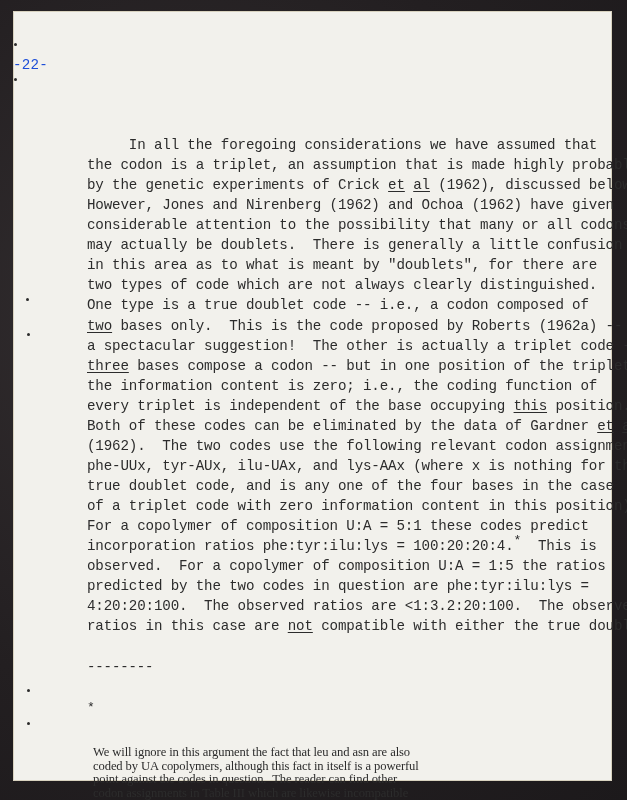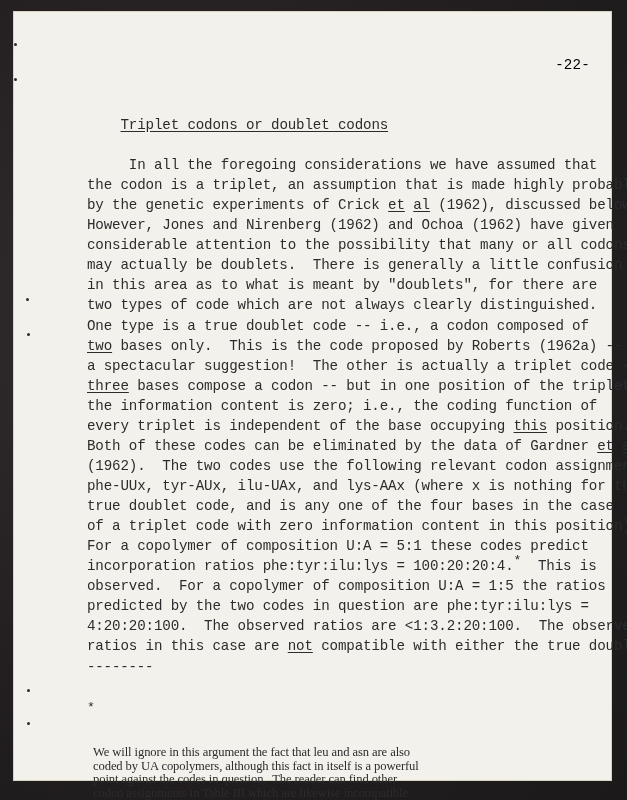--- a/index.html
+++ b/index.html
@@ -14,21 +14,21 @@
     position: absolute; left: 13px; top: 11px; width: 599px; height: 770px;
     background: #f2f1ec;
     box-shadow: 0 0 0 1px #d8d2bf inset;
   }
   .punch {
     position: absolute; width: 3px; height: 3px; border-radius: 50%;
     background: #2b2b2b;
   }
   .page-number {
     position: absolute; left: 0; width: 577px; top: 46px;
-    text-align: right; font-size: 14.2px; color: #000000; letter-spacing: 0.2px;
+    text-align: left; font-size: 14.2px; color: #1d4ed8; letter-spacing: 0.2px;
   }
   .body-text {
     position: absolute; left: 74px; top: 84px; width: 520px;
     font-size: 14.2px; line-height: 20.05px; color: #2c2c2c;
     white-space: pre; letter-spacing: -0.15px;
   }
   .line { display: block; height: 20.05px; }
   .u { text-decoration: underline; text-underline-offset: 2px; }
   .sup { position: relative; top: -6px; font-size: 13px; }
   .footnote {
@@ -48,21 +48,20 @@
   <span class="punch" style="left:1px; top:32px;"></span>
   <span class="punch" style="left:1px; top:67px;"></span>
   <span class="punch" style="left:13px; top:287px;"></span>
   <span class="punch" style="left:14px; top:322px;"></span>
   <span class="punch" style="left:14px; top:678px;"></span>
   <span class="punch" style="left:14px; top:711px;"></span>
 
   <div class="page-number">-22-</div>
 
   <div class="body-text">
-    <span class="line u" style="display:inline-block;">Triplet codons or doublet codons</span>
     <div id="body-lines"><span class="line"><span>     In all the foregoing considerations we have assumed that</span></span><span class="line"><span>the codon is a triplet, an assumption that is made highly probable</span></span><span class="line"><span>by the genetic experiments of Crick </span><span class="u">et</span><span> </span><span class="u">al</span><span> (1962), discussed below.</span></span><span class="line"><span>However, Jones and Nirenberg (1962) and Ochoa (1962) have given</span></span><span class="line"><span>considerable attention to the possibility that many or all codons</span></span><span class="line"><span>may actually be doublets.  There is generally a little confusion</span></span><span class="line"><span>in this area as to what is meant by "doublets", for there are</span></span><span class="line"><span>two types of code which are not always clearly distinguished.</span></span><span class="line"><span>One type is a true doublet code -- i.e., a codon composed of</span></span><span class="line"><span class="u">two</span><span> bases only.  This is the code proposed by Roberts (1962a) --</span></span><span class="line"><span>a spectacular suggestion!  The other is actually a triplet code --</span></span><span class="line"><span class="u">three</span><span> bases compose a codon -- but in one position of the triplet</span></span><span class="line"><span>the information content is zero; i.e., the coding function of</span></span><span class="line"><span>every triplet is independent of the base occupying </span><span class="u">this</span><span> position.</span></span><span class="line"><span>Both of these codes can be eliminated by the data of Gardner </span><span class="u">et</span><span> </span><span class="u">al</span></span><span class="line"><span>(1962).  The two codes use the following relevant codon assignments:</span></span><span class="line"><span>phe-UUx, tyr-AUx, ilu-UAx, and lys-AAx (where x is nothing for the</span></span><span class="line"><span>true doublet code, and is any one of the four bases in the case</span></span><span class="line"><span>of a triplet code with zero information content in this position).</span></span><span class="line"><span>For a copolymer of composition U:A = 5:1 these codes predict</span></span><span class="line"><span>incorporation ratios phe:tyr:ilu:lys = 100:20:20:4.</span><span class="sup">*</span><span>  This is</span></span><span class="line"><span>observed.  For a copolymer of composition U:A = 1:5 the ratios</span></span><span class="line"><span>predicted by the two codes in question are phe:tyr:ilu:lys =</span></span><span class="line"><span>4:20:20:100.  The observed ratios are &lt;1:3.2:20:100.  The observed</span></span><span class="line"><span>ratios in this case are </span><span class="u">not</span><span> compatible with either the true doublet</span></span></div>
   </div>
 
   <div class="footnote">
     <span class="rule">--------</span>
     <div style="position:relative;">
       <span class="fn-star">*</span>
       <div id="fn-lines" class="fn-text"><span class="fn-line">We will ignore in this argument the fact that leu and asn are also</span><span class="fn-line">coded by UA copolymers, although this fact in itself is a powerful</span><span class="fn-line">point against the codes in question.  The reader can find other</span><span class="fn-line">codon assignments in Table III which are likewise incompatible</span></div>
     </div>
   </div>

